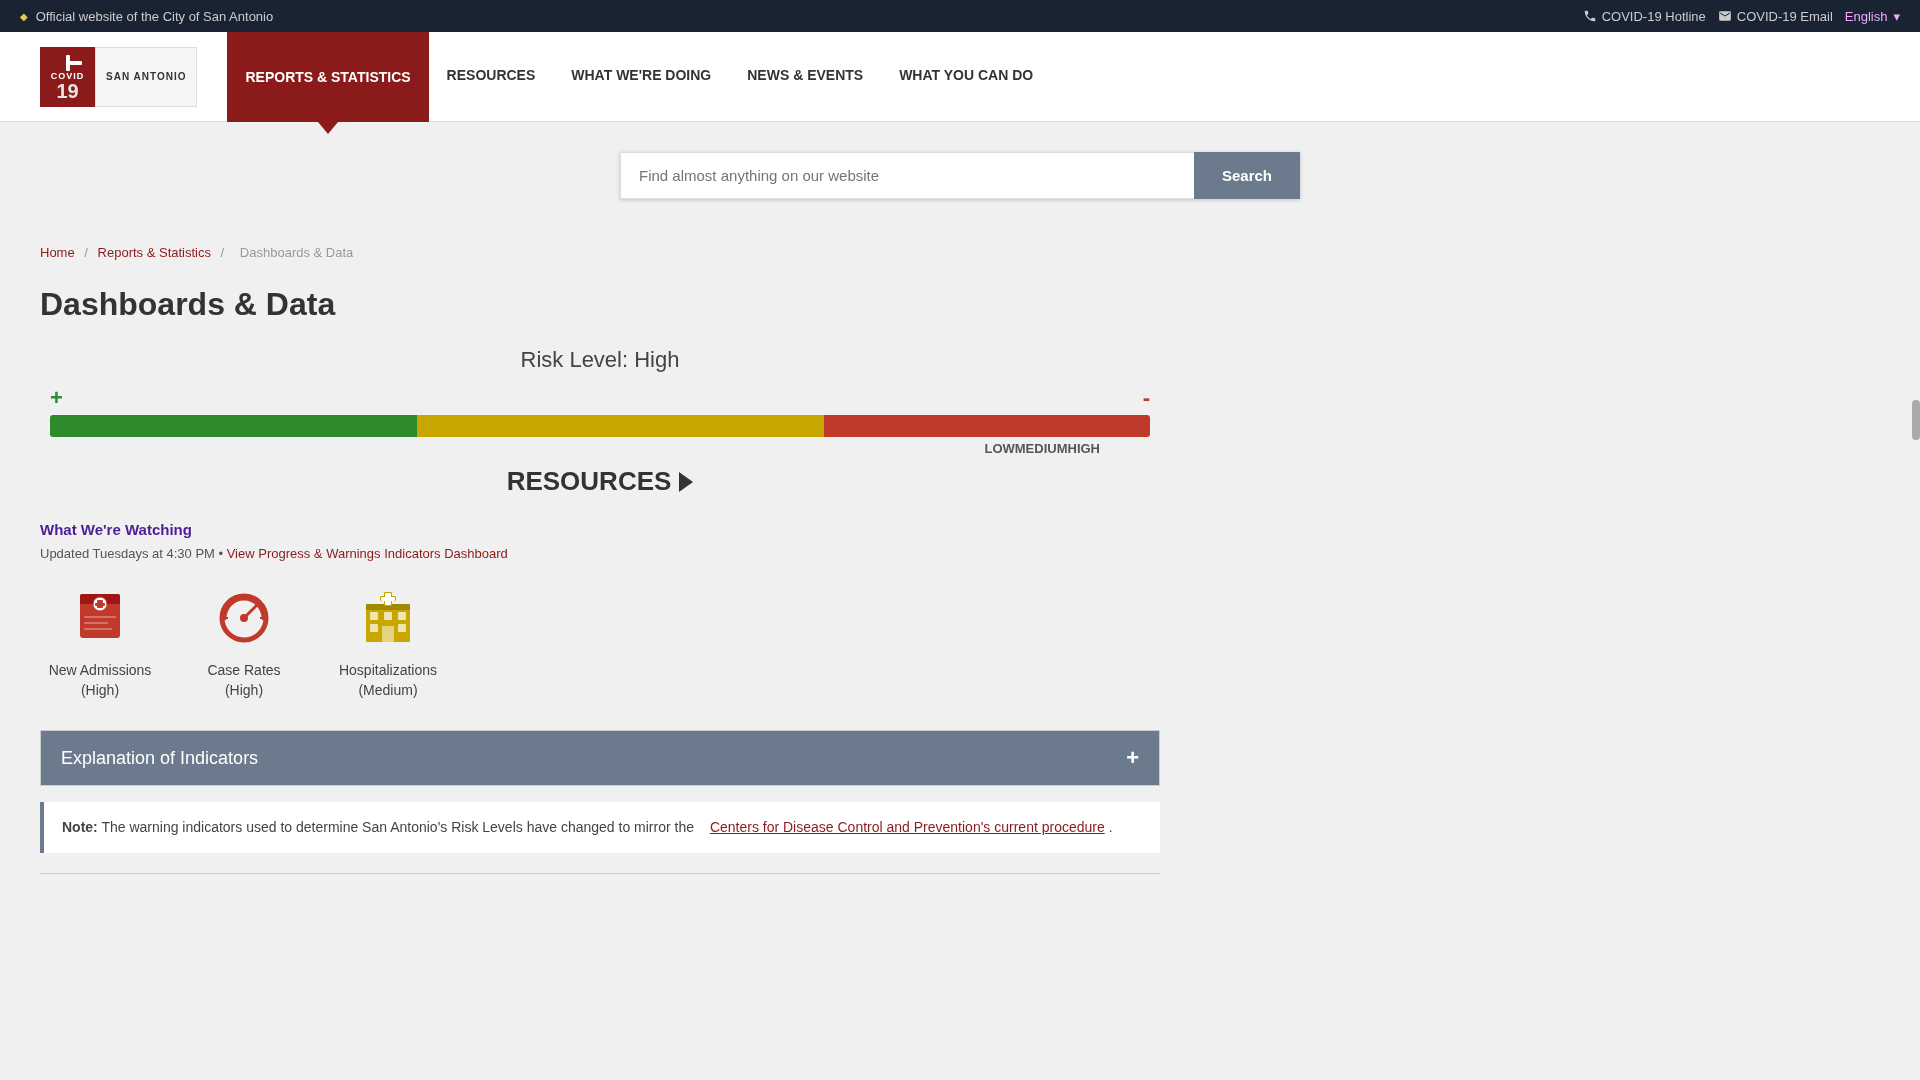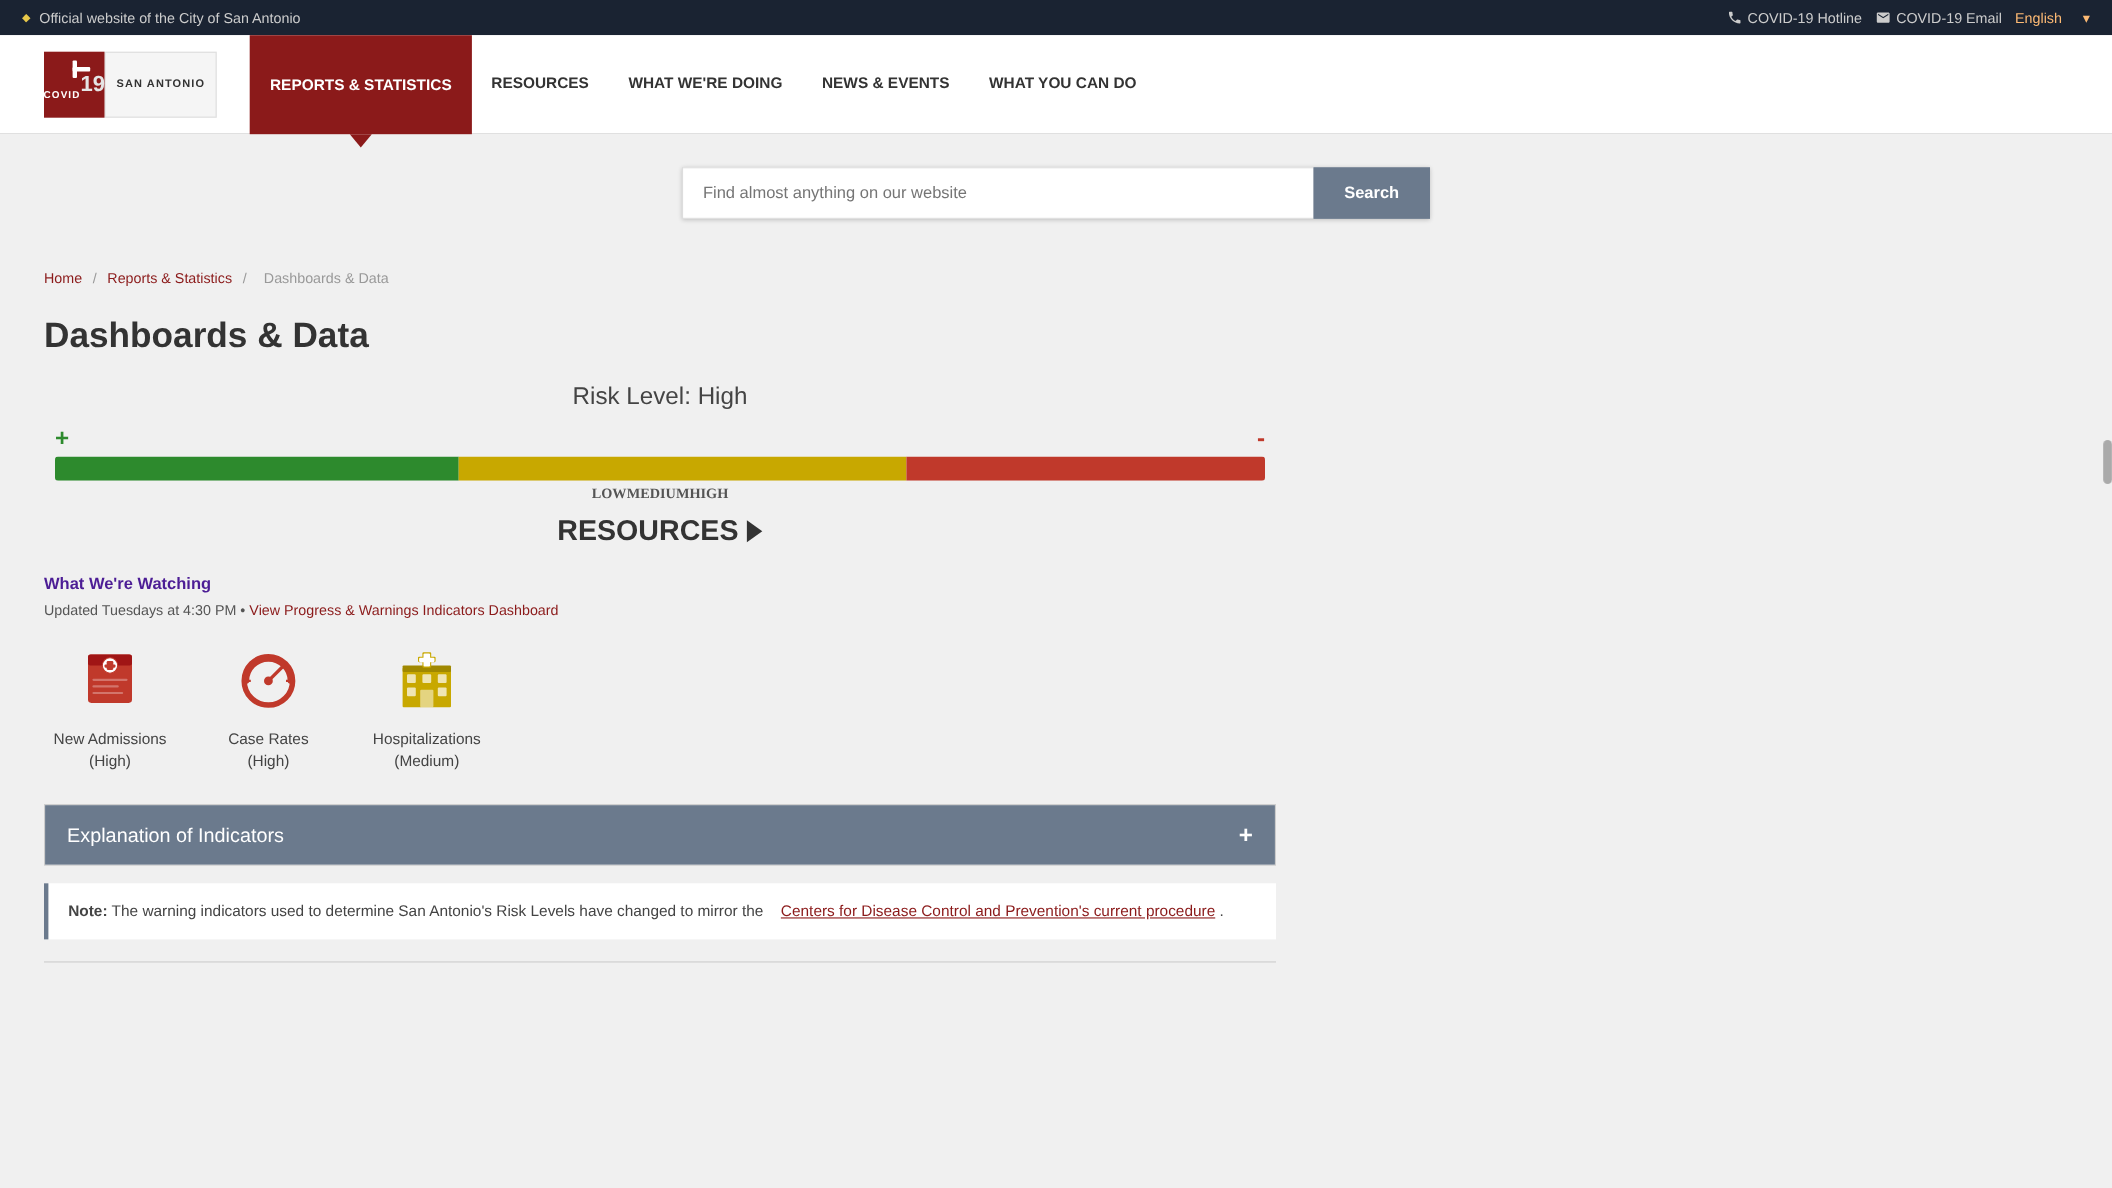--- a/index.html
+++ b/index.html
@@ -15,26 +15,26 @@
       justify-content: space-between;
       padding: 0 20px;
       height: 32px;
     }
     #top-bar-left { display: flex; align-items: center; gap: 8px; }
     #top-bar-right { display: flex; align-items: center; gap: 12px; }
     .top-bar-link { color: #ccc; text-decoration: none; display: flex; align-items: center; gap: 5px; font-size: 13px; cursor: pointer; }
     .lang-btn {
       background: transparent;
       border: none;
-      color: #fdba74;
+      color: #f0abfc;
       font-size: 13px;
       cursor: pointer;
       display: flex;
       align-items: center;
-      gap: 19px;
+      gap: 6px;
     }
     .diamond { color: #e8c84a; font-size: 10px; }
 
     
     #header {
       background: #fff;
       padding: 0 40px;
       display: flex;
       align-items: center;
       gap: 30px;
@@ -147,24 +147,23 @@
       height: 22px;
       border-radius: 3px;
       overflow: hidden;
       display: flex;
     }
     .bar-low { background: #2d8a2d; flex: 1.8; }
     .bar-medium { background: #c8a800; flex: 2; }
     .bar-high { background: #c0392b; flex: 1.6; }
     #risk-labels {
       display: flex;
-      justify-content: center;
+      justify-content: flex-end;
       margin-top: 4px;
       padding: 0 50px;
-      font-family: Liberation Serif, serif;
     }
     .risk-label { font-size: 13px; color: #555; font-weight: bold; }
 
     #worsening-row {
       text-align: center;
       margin-top: 10px;
       font-size: 26px;
       font-weight: bold;
       color: #333;
       display: flex;
@@ -285,21 +284,21 @@
     <button class="lang-btn">
       <span>English</span>
       <span>▾</span>
     </button>
   </div>
 </div>
 
 <div id="header">
   <a id="logo" href="#">
     <div style="display:flex;align-items:center;gap:0">
-      <div style="position:relative;width:55px;height:60px;background:#8b1a1a;display:flex;flex-direction:row;align-items:center;justify-content:center;padding:6px 8px;">
+      <div style="position:relative;width:55px;height:60px;background:#8b1a1a;display:flex;flex-direction:column;align-items:center;justify-content:center;padding:6px 8px;">
         <div style="position:absolute;top:8px;left:50%;transform:translateX(-50%);display:flex;gap:2px;align-items:center;">
           <div style="width:4px;height:16px;background:white;border-radius:1px;"></div>
           <div style="width:16px;height:4px;background:white;border-radius:1px;position:absolute;top:6px;left:0;"></div>
         </div>
         <div style="margin-top:20px;color:white;font-size:9px;font-weight:bold;letter-spacing:1px;line-height:1.1;">COVID</div>
         <div style="color:#e5e5e5;font-size:20px;font-weight:bold;line-height:1;">19</div>
       </div>
       <div style="padding:6px 10px;background:#f5f5f5;border:1px solid #ddd;height:60px;display:flex;align-items:center;">
         <div>
           <div style="font-size:10px;color:#333;letter-spacing:1px;line-height:1.4;font-weight:bold;">SAN ANTONIO</div>

